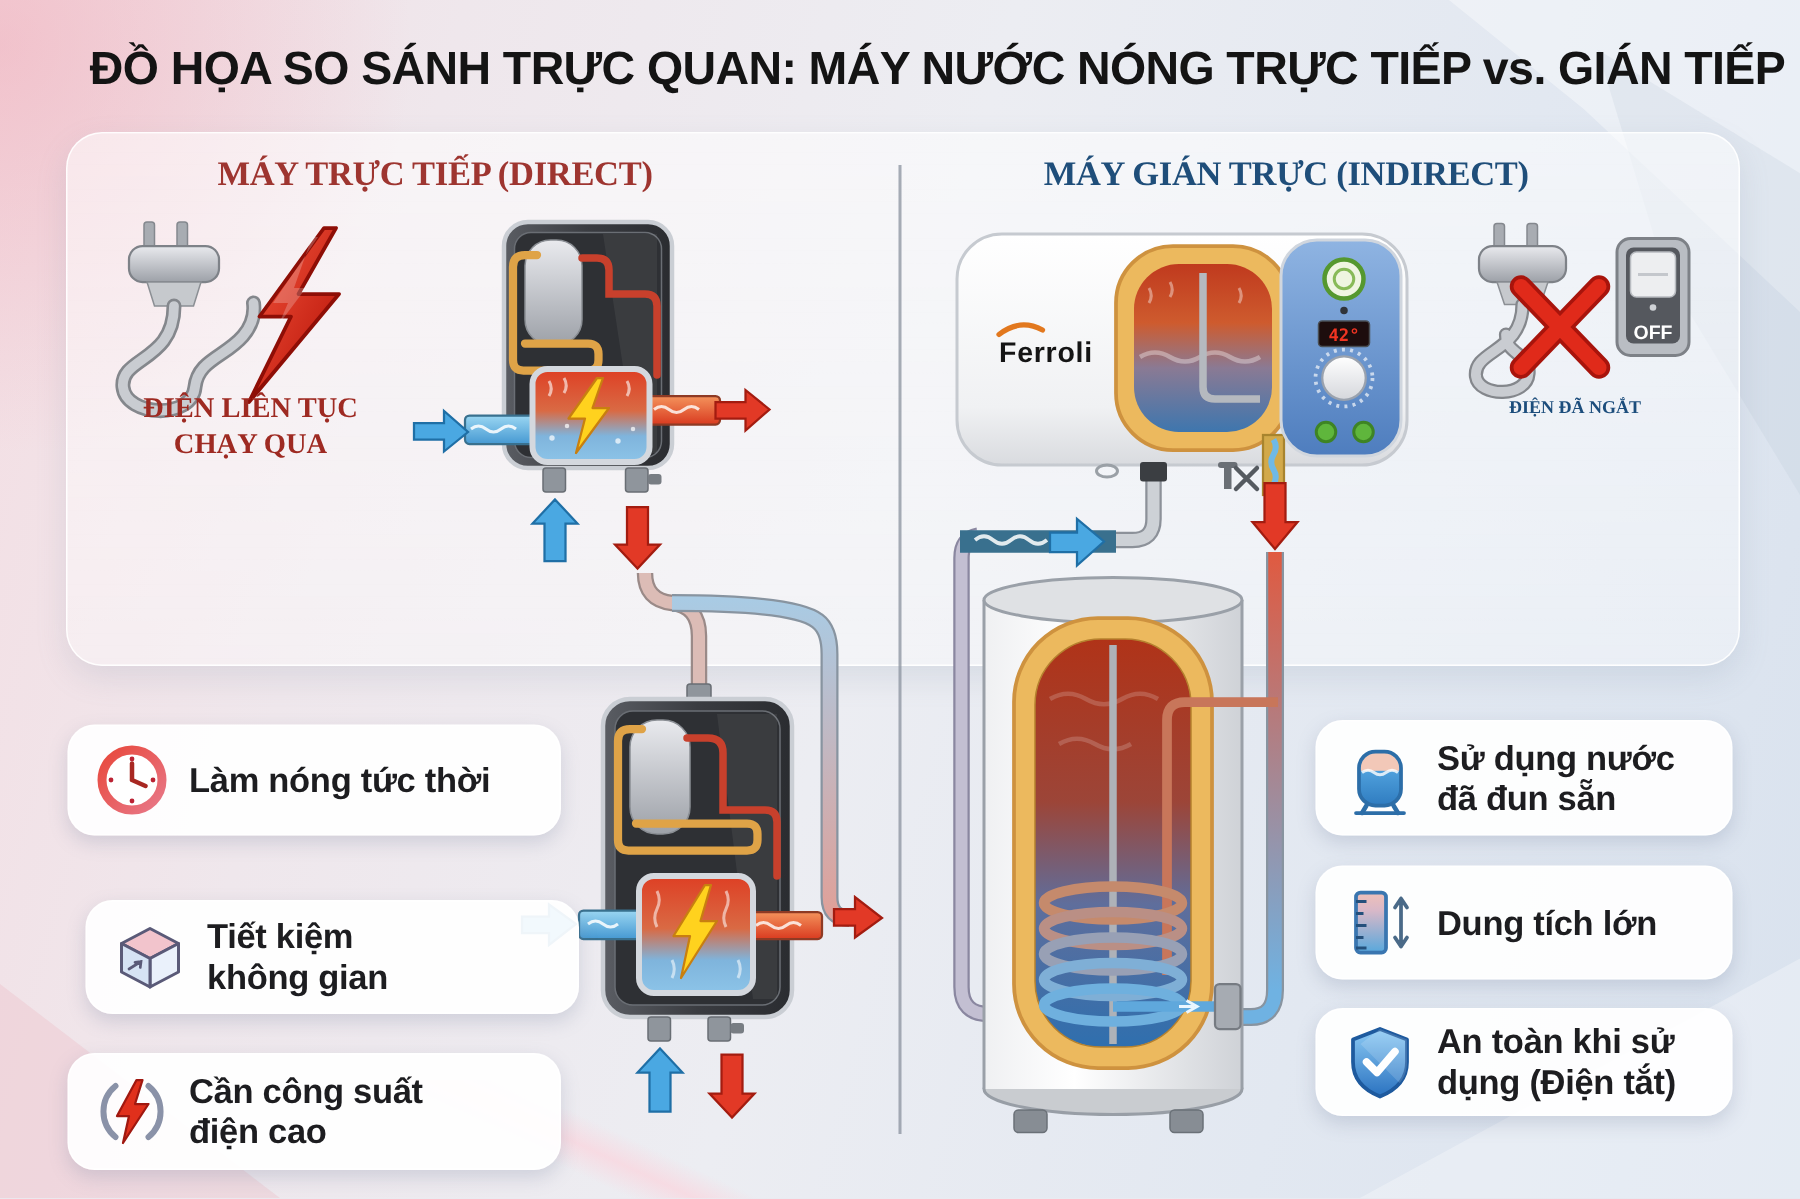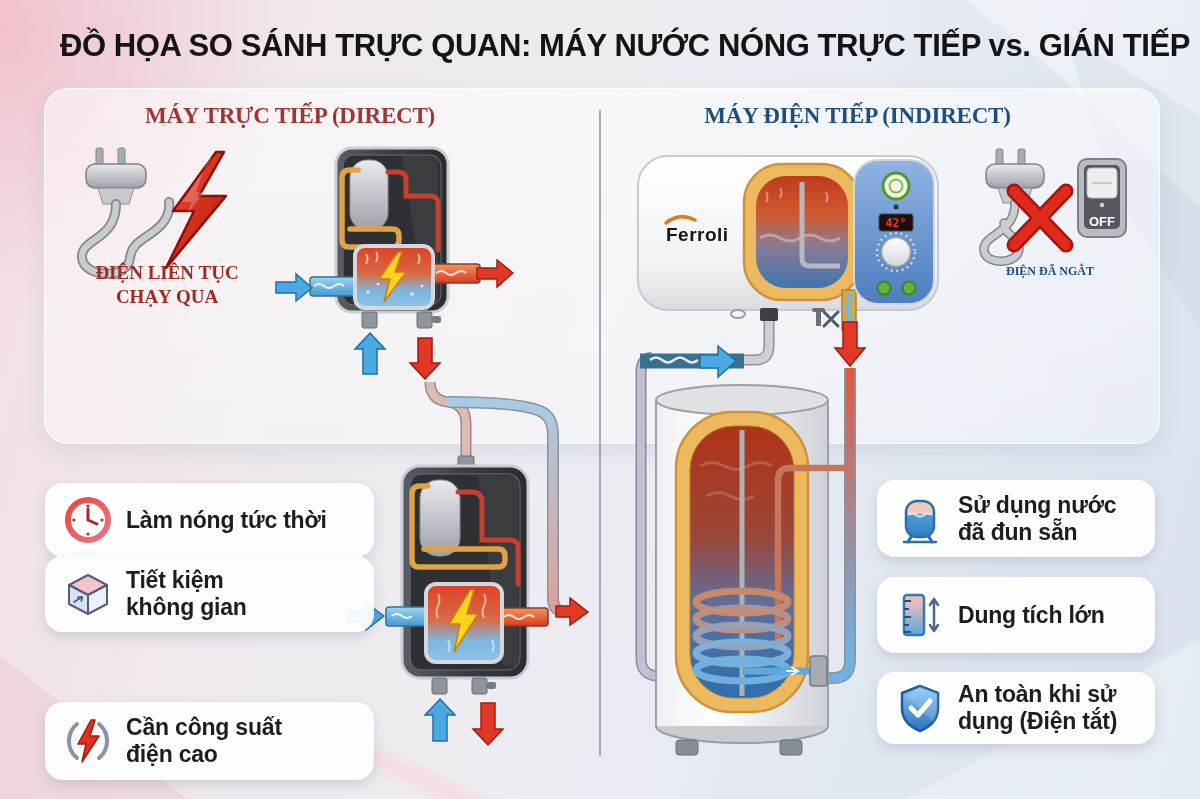--- a/index.html
+++ b/index.html
@@ -43,42 +43,42 @@
   .svg-left-diagram{left:255px;top:136px;}
   .svg-right-diagram{left:618px;top:146px;}
 
   .feature{position:absolute;display:flex;align-items:center;gap:12px;padding-left:16px;box-sizing:border-box;
            background:rgba(255,255,255,.93);border-radius:18px;border:1px solid rgba(255,255,255,.9);
            box-shadow:0 5px 12px rgba(118,130,160,.25);}
   .feature .ficon{flex:0 0 52px;display:flex;align-items:center;justify-content:center;}
   .feature .ftext{font-size:23px;font-weight:700;color:#1d1d20;line-height:1.16;white-space:pre-line;letter-spacing:-.2px;}
   .fL{left:45px;width:329px;}
   .fR{left:877px;width:278px;}
-  .fL1{top:483px;height:74px;} .fL2{top:556px;height:76px;} .fL3{top:702px;height:78px;}
+  .fL1{top:483px;height:74px;} .fL2{top:600px;height:76px;margin-left:12px;} .fL3{top:702px;height:78px;}
   .fR1{top:480px;height:77px;} .fR2{top:577px;height:76px;} .fR3{top:672px;height:72px;}
 </style>
 </head>
 <body>
 
 <div class="stage">
 
   <div class="deco deco-tl"></div>
   <div class="deco deco-tr1"></div>
   <div class="deco deco-tr2"></div>
   <div class="deco deco-bl"></div>
   <div class="deco deco-br"></div>
   <div class="deco deco-flare"></div>
 
   <div class="title">ĐỒ HỌA SO SÁNH TRỰC QUAN: MÁY NƯỚC NÓNG TRỰC TIẾP vs. GIÁN TIẾP</div>
 
   <div class="main-panel"></div>
   <div class="divider"></div>
 
   <div class="col-header direct">MÁY TRỰC TIẾP (DIRECT)</div>
-  <div class="col-header indirect">MÁY ĐIỆN TIẾP (INDIRECT)</div>
+  <div class="col-header indirect">MÁY GIÁN TRỰC (INDIRECT)</div>
 
   <svg class="svg-plug-left" width="210" height="165" viewBox="0 0 210 165">
     <defs>
       <linearGradient id="silverV" x1="0" y1="0" x2="0" y2="1">
         <stop offset="0" stop-color="#e9eaee"></stop>
           <stop offset="1" stop-color="#9da1a8"></stop>
       </linearGradient>
       <linearGradient id="boltRed" x1="0" y1="0" x2="1" y2="1">
         <stop offset="0" stop-color="#f6573e"></stop>
           <stop offset="1" stop-color="#b30e04"></stop>

